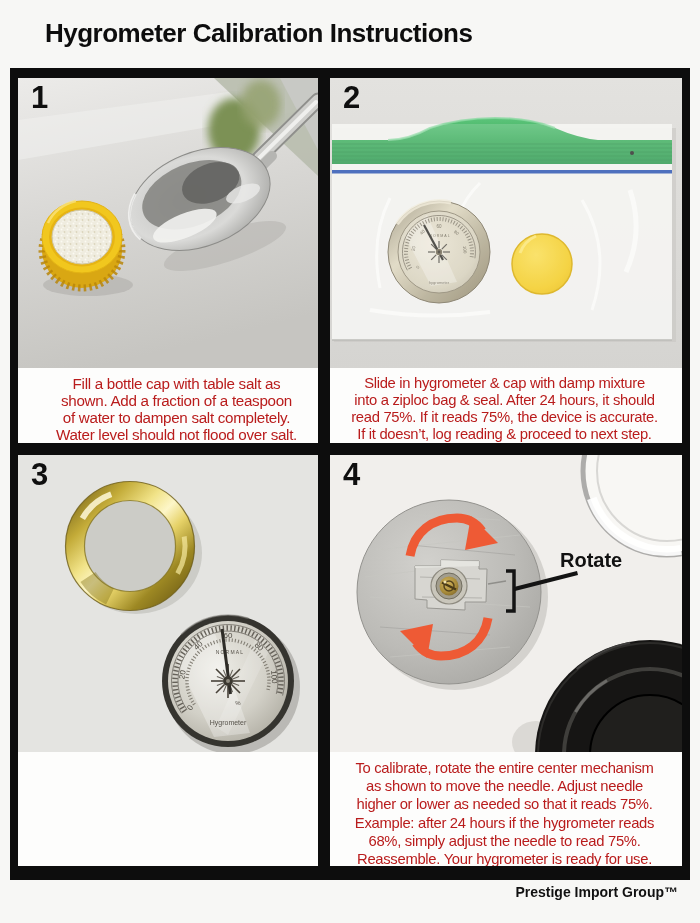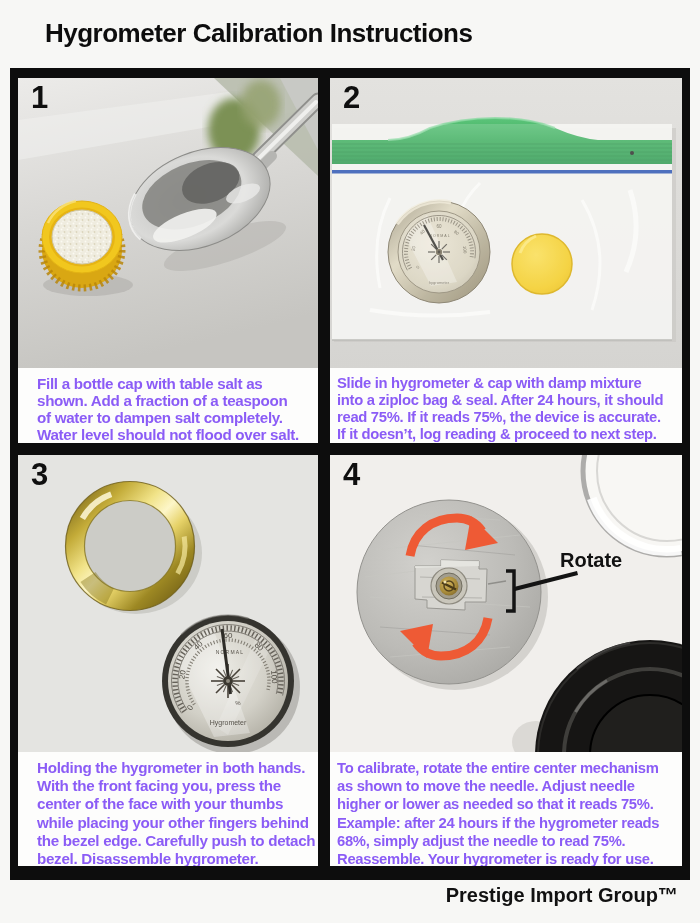--- a/index.html
+++ b/index.html
@@ -1,35 +1,35 @@
 <!DOCTYPE html>
 <html><head>
 <meta charset="utf-8">
 <style>
   html,body{margin:0;padding:0;}
   .page{position:relative;width:700px;height:923px;background:#f7f7f5;overflow:hidden;
-        font-family:"Liberation Sans",sans-serif;color:#141414;}
+        font-family:"Liberation Sans",sans-serif;color:#141414;text-align:center;}
   .title{position:absolute;left:45px;top:18px;font-size:26px;font-weight:bold;
          letter-spacing:-0.5px;color:#0d0d0d;}
   .frame{position:absolute;left:10px;top:68px;width:680px;height:812px;background:#0d0d0d;}
   .cell{position:absolute;background:#fdfdfc;display:flex;flex-direction:column;overflow:hidden;}
   .cell1{left:8px;top:10px;width:300px;height:365px;}
   .cell2{left:320px;top:10px;width:352px;height:365px;}
   .cell3{left:8px;top:387px;width:300px;height:411px;}
   .cell4{left:320px;top:387px;width:352px;height:411px;}
   .photo{position:relative;flex:0 0 auto;}
   .row1 .photo{height:290px;}
   .row2 .photo{height:297px;}
   .photo svg{display:block;width:100%;height:100%;}
   .panel-num{position:absolute;top:2px;left:13px;font-size:31px;font-weight:bold;color:#0f0f0f;z-index:2;}
-  .caption{flex:1;white-space:pre-line;color:#8b5cf6;letter-spacing:-0.3px;font-weight:bold;}
+  .caption{flex:1;white-space:pre-line;color:#b91c1c;letter-spacing:-0.3px;}
   .left-col .caption{padding:7px 2px 0 19px;font-size:15.2px;line-height:17px;}
   .right-col .caption{padding:7px 10px 0 7px;font-size:14.8px;line-height:17px;}
   .row2 .caption{line-height:18.2px;}
-  .footer{position:absolute;top:884px;right:22px;font-size:20px;font-weight:bold;color:#111;}
+  .footer{position:absolute;top:884px;right:22px;font-size:14px;font-weight:bold;color:#111;}
   text{font-family:"Liberation Sans",sans-serif;}
 </style>
 </head>
 <body>
 
 <div class="page">
 
   <div class="title">Hygrometer Calibration Instructions</div>
 
   <div class="frame">
@@ -274,26 +274,20 @@
                 <line x1="-1.9" y1="-4.6" x2="-4.6" y2="-11.1"></line>
               <line x1="1.9" y1="-4.6" x2="4.6" y2="-11.1"></line>
                 <line x1="4.6" y1="-1.9" x2="11.1" y2="-4.6"></line>
             </g>
             <line x1="2.5" y1="13" x2="-6" y2="-52" stroke="#2e2c27" stroke-width="3"></line>
             <circle r="5" fill="#3a372f"></circle>
               <circle r="2" fill="#8d897d"></circle>
           </g>
         </svg>
       </div>
-      <div class="caption">Holding the hygrometer in both hands.
-With the front facing you, press the
-center of the face with your thumbs
-while placing your other fingers behind
-the bezel edge. Carefully push to detach
-bezel.  Disassemble hygrometer.</div>
     </div>
 
     <div class="cell cell4 row2 right-col">
       <div class="photo">
         <div class="panel-num">4</div>
         <svg viewBox="0 0 352 297" preserveAspectRatio="none">
           <defs>
             <radialGradient id="g4disc" cx="0.38" cy="0.35" r="0.8">
               <stop offset="0" stop-color="#d2d1cd"></stop>
                 <stop offset="0.6" stop-color="#bcbbb7"></stop>

